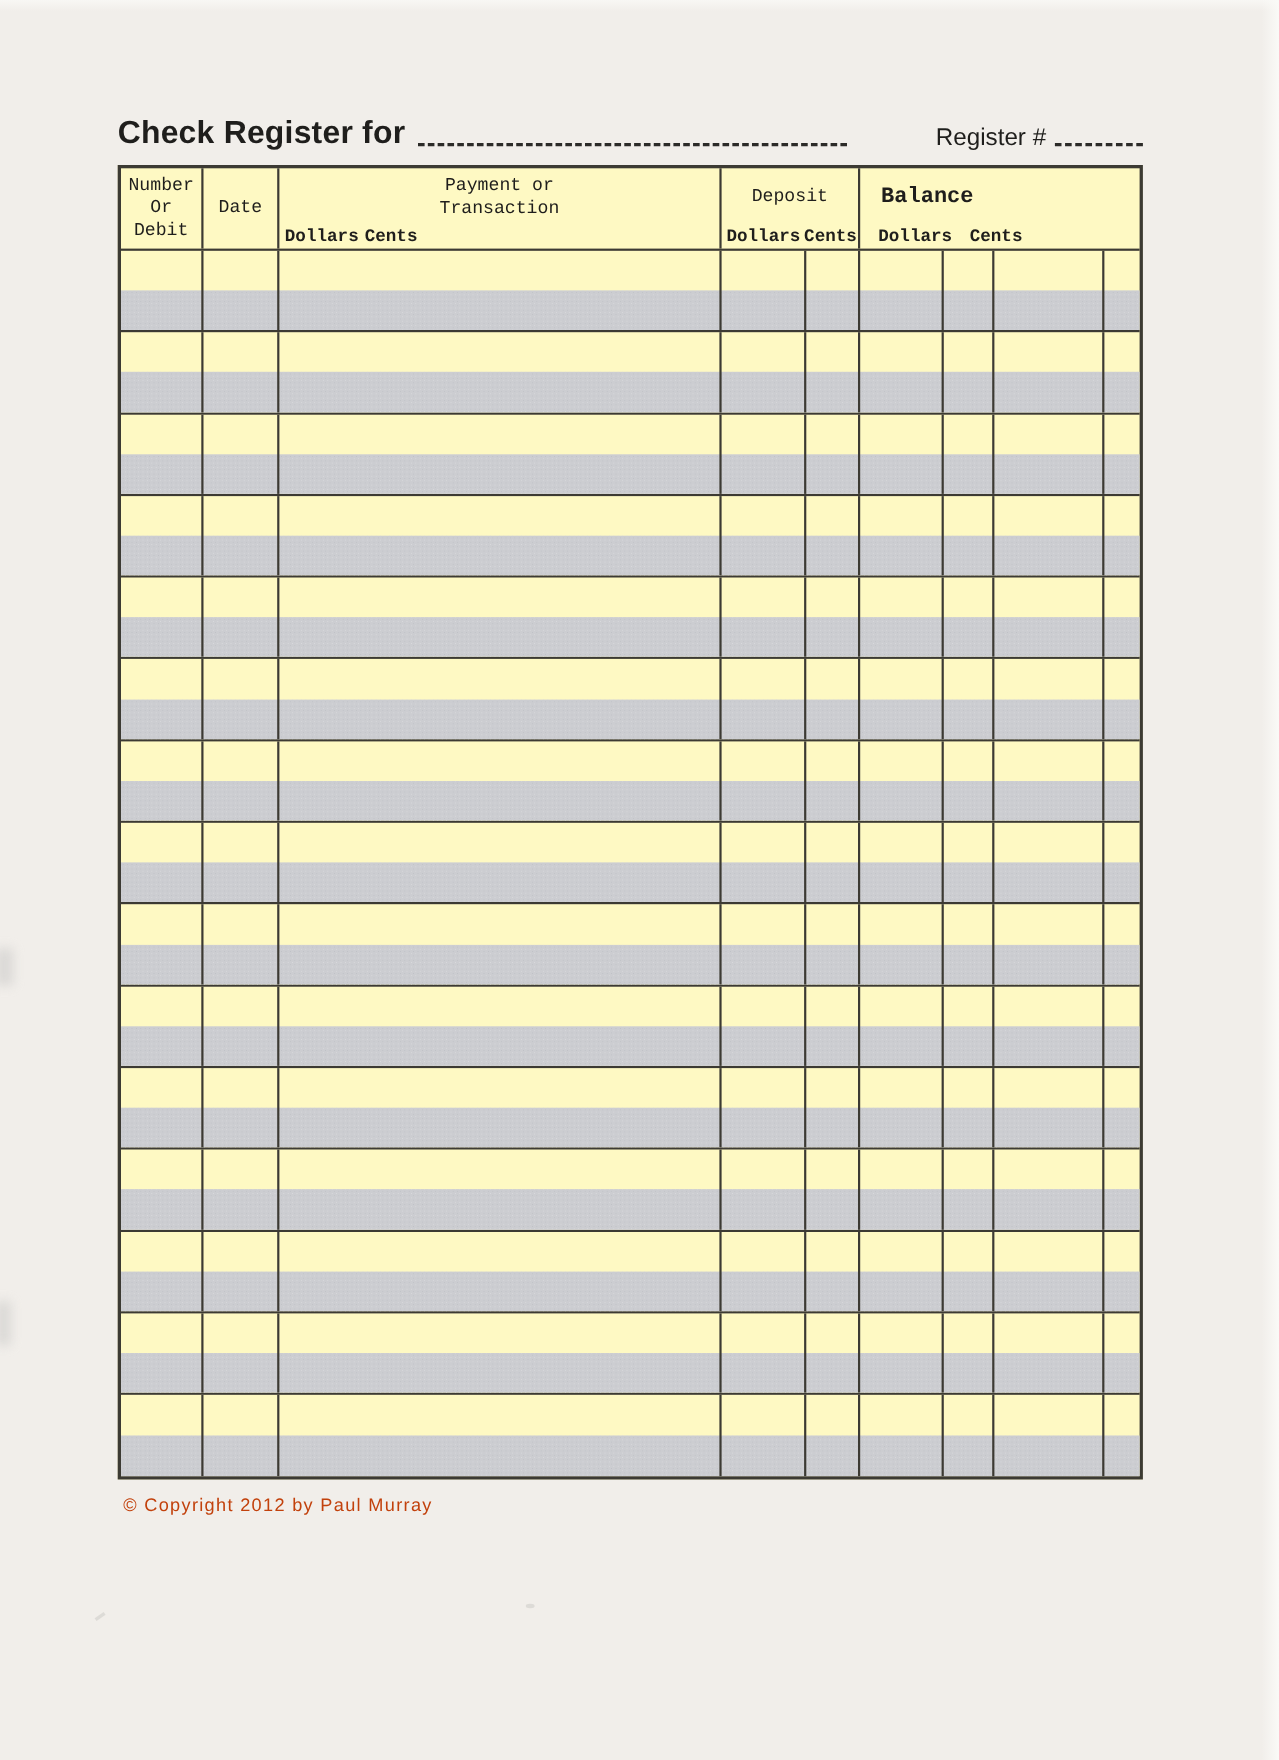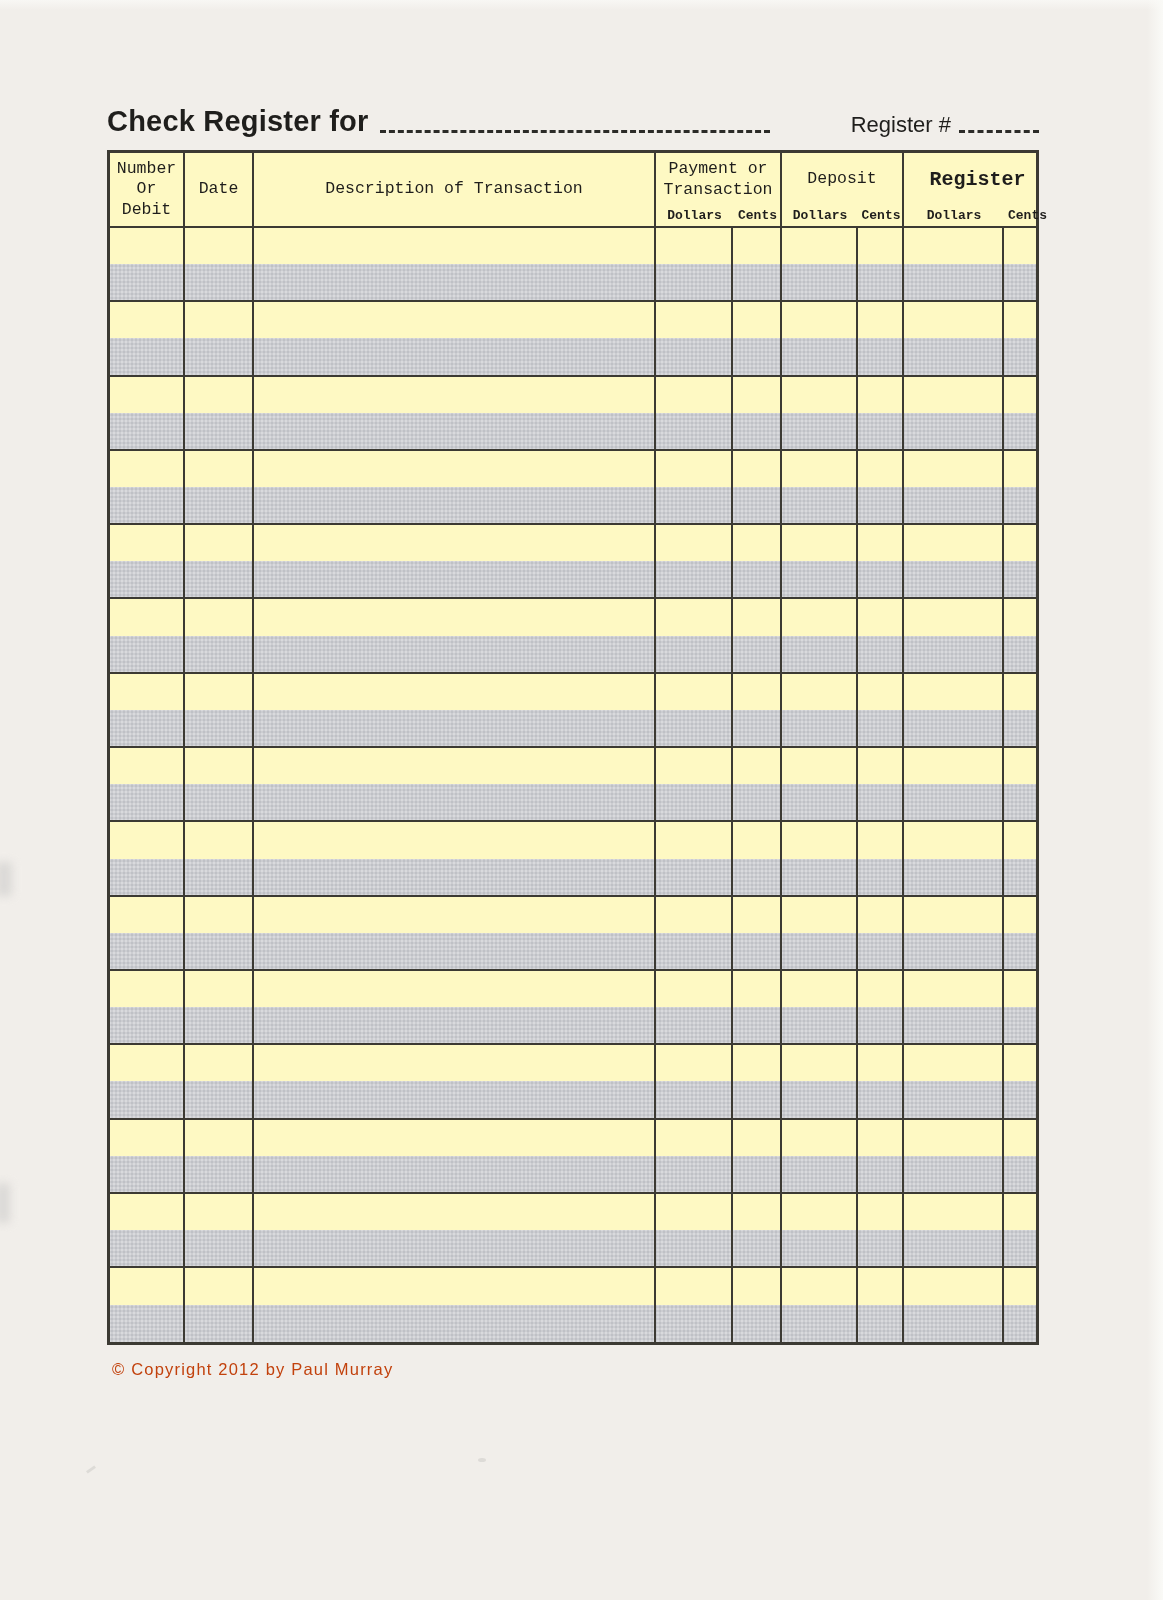--- a/index.html
+++ b/index.html
@@ -44,21 +44,21 @@
   }
   .thead{
     display:grid;grid-template-columns:75px 69px 402px 126px 122px 147px;
     height:75px;border-bottom:2px solid var(--line);
   }
   .hcell{border-right:2px solid var(--line);display:flex;flex-direction:column;}
   .hcell:last-child{border-right:none;}
   .hlabel{flex:1;display:flex;flex-direction:column;align-items:center;justify-content:center;
           font-size:16.5px;line-height:1.25;text-align:center;}
   .hlabel.big{font-size:20px;font-weight:bold;}
-  .subrow{display:grid;height:20px;font-size:13px;font-weight:bold;}
+  .subrow{display:grid;height:20px;font-size:16px;font-weight:bold;}
   .subrow span{display:flex;align-items:flex-end;justify-content:center;padding-bottom:3px;}
   .sub-pay{grid-template-columns:77px 49px;}
   .sub-dep{grid-template-columns:76px 46px;}
   .sub-bal{grid-template-columns:100px 47px;}
 
   .entry{position:relative;height:74.3px;border-bottom:2px solid var(--line);}
   .entry:last-child{border-bottom:none;}
   .row-shade{
     position:absolute;left:0;right:0;bottom:0;height:50%;
     background-color:var(--shade);
@@ -118,45 +118,40 @@
           <span>Or Debit</span>
         </div>
       </div>
       <div class="hcell">
         <div class="hlabel">
             <span>Date</span>
           </div>
       </div>
       <div class="hcell">
         <div class="hlabel">
-            <span>Description of Transaction</span>
-          </div>
-      </div>
-      <div class="hcell">
-        <div class="hlabel">
           <span>Payment or</span>
           <span>Transaction</span>
         </div>
         <div class="subrow sub-pay">
           <span>Dollars</span>
           <span>Cents</span>
         </div>
       </div>
       <div class="hcell">
         <div class="hlabel">
             <span>Deposit</span>
           </div>
         <div class="subrow sub-dep">
           <span>Dollars</span>
           <span>Cents</span>
         </div>
       </div>
       <div class="hcell">
         <div class="hlabel big">
-            <span>Register</span>
+            <span>Balance</span>
           </div>
         <div class="subrow sub-bal">
           <span>Dollars</span>
           <span>Cents</span>
         </div>
       </div>
     </div>
 
     <div class="tbody" id="tbody">
   <div class="entry">

